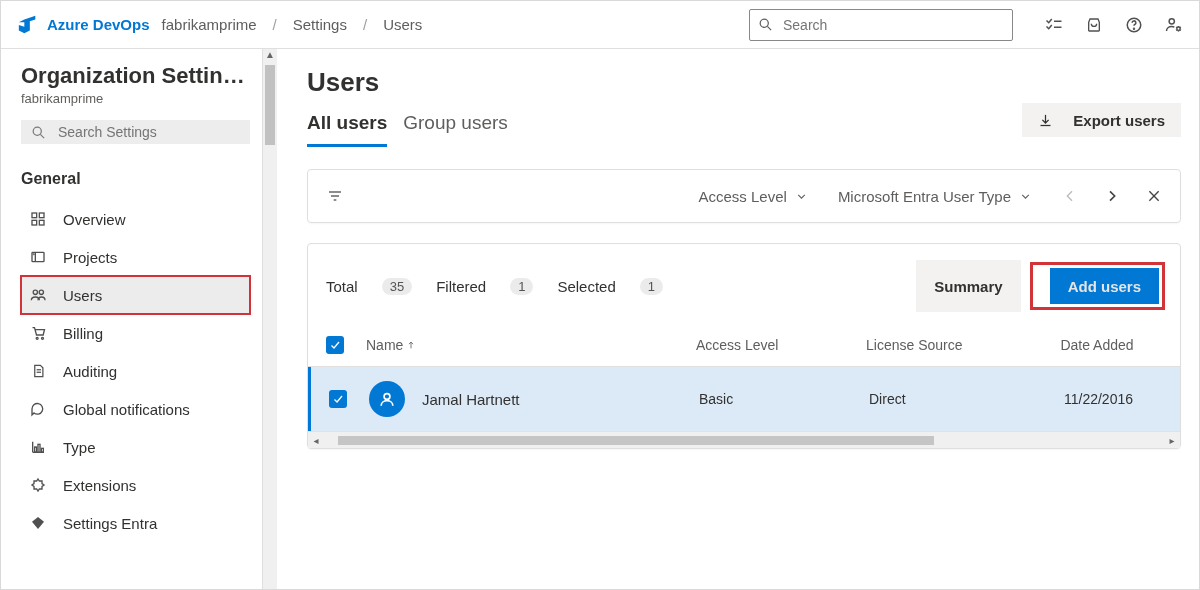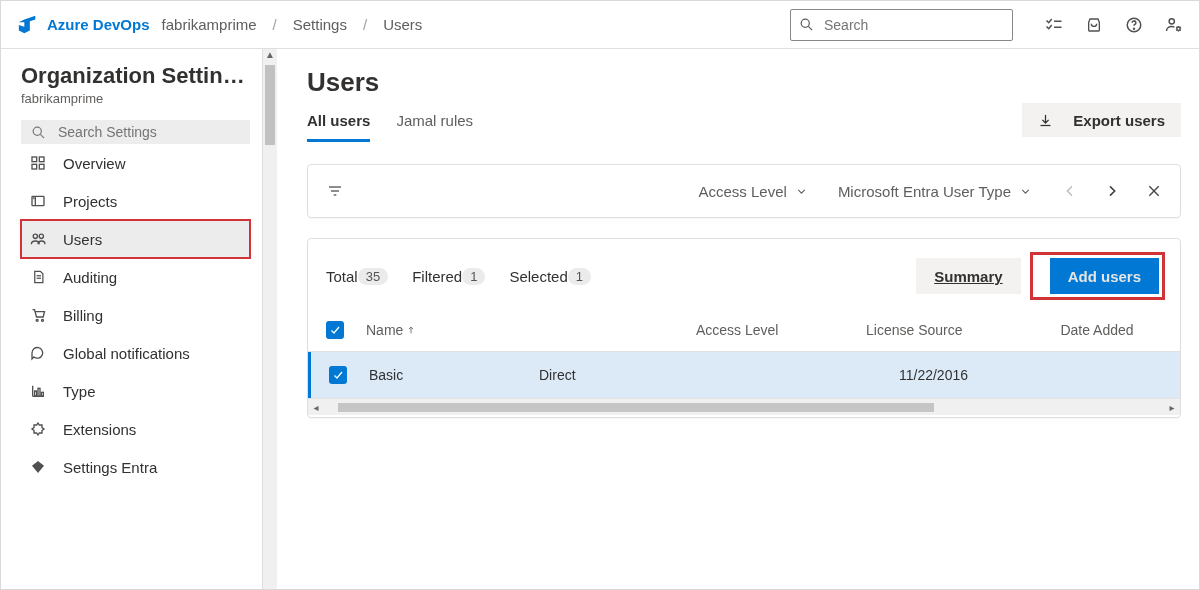--- a/index.html
+++ b/index.html
@@ -38,21 +38,21 @@
   }
   .brand {
     font-weight: 700; color: var(--azure-blue); font-size: 15px;
     margin-right: 4px;
   }
   .crumb, .crumb-sep { color: var(--text-muted); font-size: 15px; }
   .crumb-sep { margin: 0 8px; color: #a0a0a0;}
   .topbar-spacer { flex: 1; }
   .search-box {
     display: flex; align-items: center;
-    width: 223px; height: 32px;
+    width: 264px; height: 32px;
     border: 1px solid #8a8886;
     border-radius: 2px;
     padding: 0 8px;
     gap: 8px;
     color: var(--text-muted);
   }
   .search-box input {
     border: none; outline: none; flex: 1; font-size: 14px;
     color: var(--text); background: transparent;
   }
@@ -104,21 +104,21 @@
   
   .main {
     flex:1;
     padding: 18px 18px 10px 30px;
     display:flex; flex-direction:column;
     overflow:hidden;
     min-width:0;
   }
   .page-hdr { display:flex; align-items:flex-start; }
   .page-title { font-size:26px; font-weight:700; margin:0;}
-  .tabs { display:flex; gap:26px; margin-top:14px; font-size:15px;}
+  .tabs { display:flex; gap:16px; margin-top:14px; font-size:19px;}
   .tab { padding-bottom:10px; cursor:pointer; color:var(--text-muted);}
   .tab.active { color:var(--text); font-weight:600; border-bottom:3px solid var(--azure-blue);}
   .export-btn {
     margin-left:auto;
     background: var(--bg-shade);
     border:none;
     height:34px;
     padding:0 16px;
     font-size:15px;
     font-weight:600;
@@ -150,30 +150,30 @@
     border:1px solid var(--border);
     border-radius:4px;
     box-shadow:0 1px 2px rgba(0,0,0,0.04);
     display:flex; flex-direction:column;
     min-height: 180px;
   }
   .stats-row {
     display:flex; align-items:center;
     padding:16px 18px 14px 18px;
   }
-  .stat { display:flex; align-items:center; gap:0; margin-right:24px; font-size:15px;}
+  .stat { display:flex; align-items:center; gap:24px; margin-right:24px; font-size:15px;}
   .pill {
     background:#ebebeb; color:#555;
     border-radius:10px; padding:1px 8px; font-size:13px;
   }
   .stats-row .sspacer { flex:1;}
   .summary-btn {
     background: var(--bg-shade); border:none;
-    height:36px; padding:10px 18px; font-size:15px; font-weight:600;
-    cursor:pointer; color:var(--text);text-decoration:underline;
+    height:52px; padding:10px 18px; font-size:15px; font-weight:600;
+    cursor:pointer; color:var(--text);
   }
   .add-users-btn {
     background: var(--azure-blue); color:#e5e5e5; border:none;
     height:36px; padding:0 18px; font-size:15px; font-weight:600;
     margin-left:14px; cursor:pointer;
   }
   .add-wrap { outline:3px solid var(--red-box); padding:3px; margin-left:12px;}
 
   
   .thead {
@@ -290,20 +290,21 @@
     <div class="sb-search">
       <span>
         <svg width="15" height="15" viewBox="0 0 24 24" fill="none" stroke="#7a7a7a" stroke-width="2">
             <circle cx="10" cy="10" r="6.5"></circle>
             <line x1="15" y1="15" x2="21" y2="21"></line>
           </svg>
       </span>
       <input placeholder="Search Settings" style="">
     </div>
 
+    <div class="sb-section">General</div>
 
     <div class="sb-item">
       <span class="sbi">
           <svg width="16" height="16" viewBox="0 0 24 24" fill="none" stroke="currentColor" stroke-width="2">
             <rect x="3" y="3" width="7" height="7"></rect>
             <rect x="14" y="3" width="7" height="7"></rect>
             <rect x="3" y="14" width="7" height="7"></rect>
             <rect x="14" y="14" width="7" height="7"></rect>
           </svg>
         </span>
@@ -325,37 +326,37 @@
             <circle cx="8" cy="8" r="3.2"></circle>
             <circle cx="17" cy="8" r="3.2"></circle>
             <path d="M2 20c0-3 2.7-5 6-5s6 2 6 5"></path>
             <path d="M12 20c0-3 2.3-5 5.5-5s5 2 5 5"></path>
           </svg>
         </span>
       <span>Users</span>
     </div>
     <div class="sb-item">
       <span class="sbi">
+          <svg width="17" height="16" viewBox="0 0 24 24" fill="none" stroke="currentColor" stroke-width="2">
+            <path d="M3 4h3l3 11h10l2-8H7"></path>
+            <circle cx="10" cy="20" r="1.5"></circle>
+            <circle cx="18" cy="20" r="1.5"></circle>
+          </svg>
+        </span>
+      <span>Billing</span>
+    </div>
+    <div class="sb-item">
+      <span class="sbi">
           <svg width="15" height="16" viewBox="0 0 24 24" fill="none" stroke="currentColor" stroke-width="2">
             <path d="M6 3h9l4 4v14H6z"></path>
             <line x1="9" y1="10" x2="16" y2="10"></line>
             <line x1="9" y1="14" x2="16" y2="14"></line>
           </svg>
         </span>
       <span>Auditing</span>
-    </div>
-    <div class="sb-item">
-      <span class="sbi">
-          <svg width="17" height="16" viewBox="0 0 24 24" fill="none" stroke="currentColor" stroke-width="2">
-            <path d="M3 4h3l3 11h10l2-8H7"></path>
-            <circle cx="10" cy="20" r="1.5"></circle>
-            <circle cx="18" cy="20" r="1.5"></circle>
-          </svg>
-        </span>
-      <span>Billing</span>
     </div>
     <div class="sb-item">
       <span class="sbi">
           <svg width="16" height="16" viewBox="0 0 24 24" fill="none" stroke="currentColor" stroke-width="2">
             <path d="M21 12a8 8 0 1 0-3 6l3 3z" transform="scale(-1,1) translate(-24,0)"></path>
           </svg>
         </span>
       <span>Global notifications</span>
     </div>
     <div class="sb-item">
@@ -393,21 +394,21 @@
     <div class="thumb"></div>
   </div>
 
   <div class="main">
 
     <div class="page-hdr">
       <div>
         <h1 class="page-title">Users</h1>
         <div class="tabs">
           <div class="tab active">All users</div>
-          <div class="tab">Jamal rules</div>
+          <div class="tab">Group users</div>
         </div>
       </div>
       <button class="export-btn">
         <span>
           <svg width="15" height="15" viewBox="0 0 24 24" fill="none" stroke="currentColor" stroke-width="2">
               <path d="M12 3v12"></path>
               <path d="M7 11l5 5 5-5"></path>
               <path d="M4 20h16"></path>
             </svg>
         </span>
@@ -505,20 +506,29 @@
       </div>
 
       <div class="trow">
         <div class="col-check">
           <span class="chk">
             <svg width="12" height="12" viewBox="0 0 24 24">
                 <polyline points="5 13 10 18 20 6"></polyline>
               </svg>
           </span>
         </div>
+        <div class="col-name">
+          <span class="avatar">
+            <svg width="20" height="20" viewBox="0 0 24 24" fill="none" stroke="#fff" stroke-width="2">
+                <circle cx="12" cy="9" r="3.5"></circle>
+                <path d="M5 20c0-3.5 3-6 7-6s7 2.5 7 6"></path>
+              </svg>
+          </span>
+          <span class="uname">Jamal Hartnett</span>
+        </div>
         <div class="col-access">Basic</div>
         <div class="col-source">Direct</div>
         <div class="col-date">11/22/2016</div>
       </div>
 
       <div class="hscroll">
         <span class="har">◂</span>
         <div class="htrack">
             <div class="hthumb"></div>
           </div>

